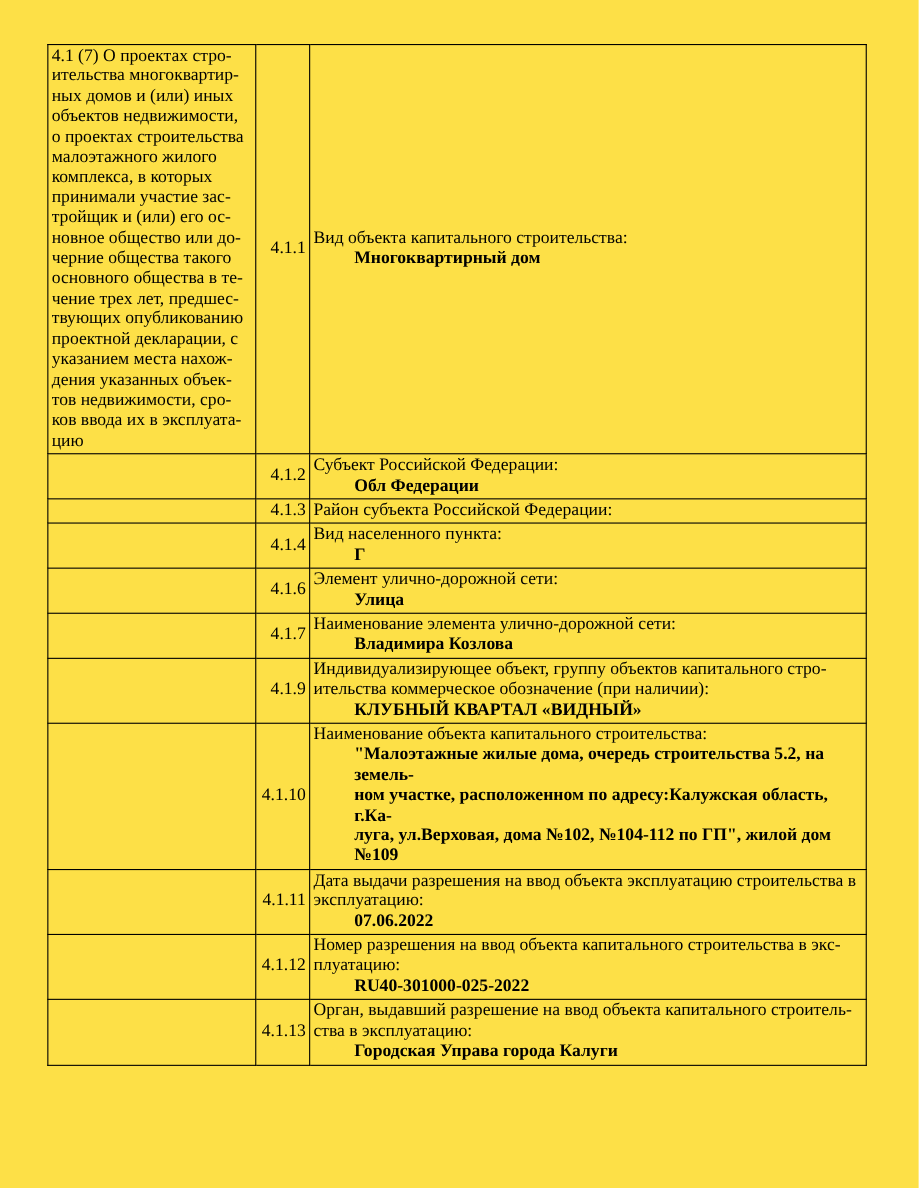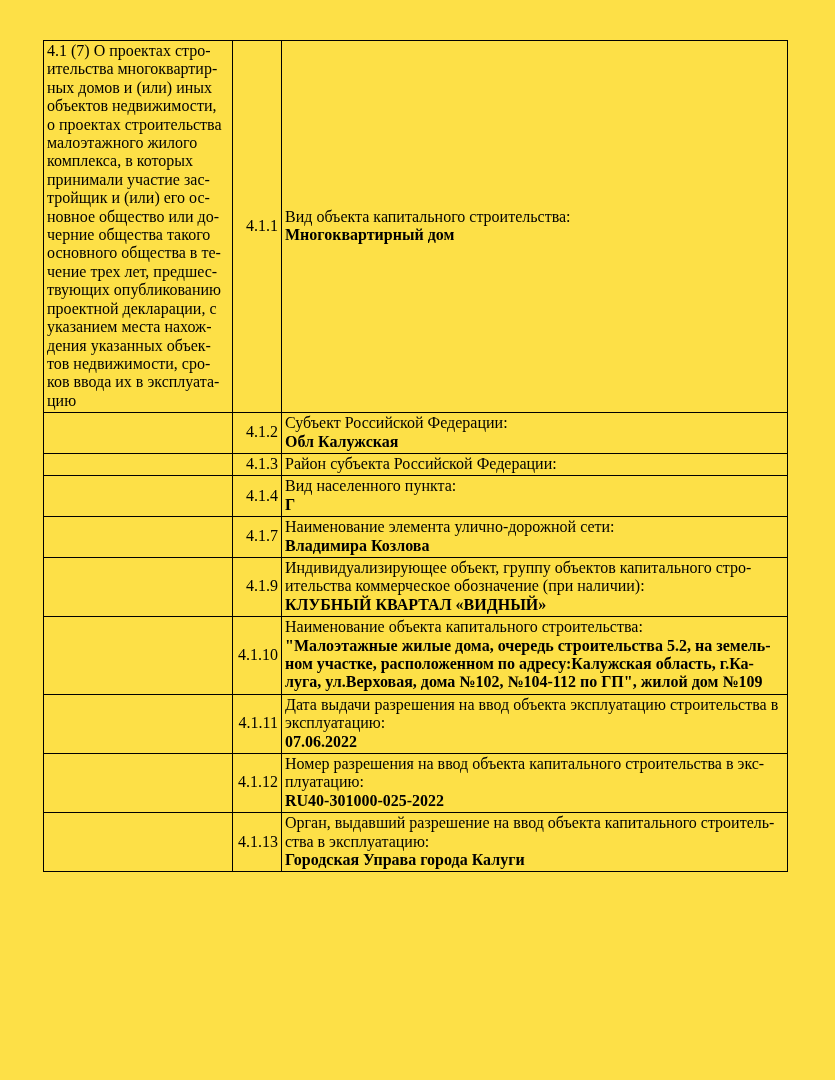--- a/index.html
+++ b/index.html
@@ -44,20 +44,21 @@
     text-align: right;
   }
   td.c3 {
     vertical-align: middle;
   }
   .field-label {
     white-space: pre-line;
   }
   .field-value-line {
     white-space: pre-line;
+    margin-left: 37px;
   }
   .field-value {
     font-weight: bold;
   }
   .field-value-prefix {
     font-weight: normal;
   }
 </style>
 </head>
 <body>
@@ -95,36 +96,44 @@
           <td class="c3">
             <div class="field-label">Вид объекта капитального строительства:</div>
             <div class="field-value-line"><span class="field-value">Многоквартирный дом</span></div>
           </td>
         </tr>
         <tr>
           <td class="c1"></td>
           <td class="c2">4.1.2</td>
           <td class="c3">
             <div class="field-label">Субъект Российской Федерации:</div>
-            <div class="field-value-line"><span class="field-value">Обл Калужская</span></div>
+            <div class="field-value-line"><span class="field-value">Обл Федерации</span></div>
           </td>
         </tr>
         <tr>
           <td class="c1"></td>
           <td class="c2">4.1.3</td>
           <td class="c3">
             <div class="field-label">Район субъекта Российской Федерации:</div>
           </td>
         </tr>
         <tr>
           <td class="c1"></td>
           <td class="c2">4.1.4</td>
           <td class="c3">
             <div class="field-label">Вид населенного пункта:</div>
             <div class="field-value-line"><span class="field-value">Г</span></div>
+          </td>
+        </tr>
+        <tr>
+          <td class="c1"></td>
+          <td class="c2">4.1.6</td>
+          <td class="c3">
+            <div class="field-label">Элемент улично-дорожной сети:</div>
+            <div class="field-value-line"><span class="field-value">Улица</span></div>
           </td>
         </tr>
         <tr>
           <td class="c1"></td>
           <td class="c2">4.1.7</td>
           <td class="c3">
             <div class="field-label">Наименование элемента улично-дорожной сети:</div>
             <div class="field-value-line"><span class="field-value">Владимира Козлова</span></div>
           </td>
         </tr>

